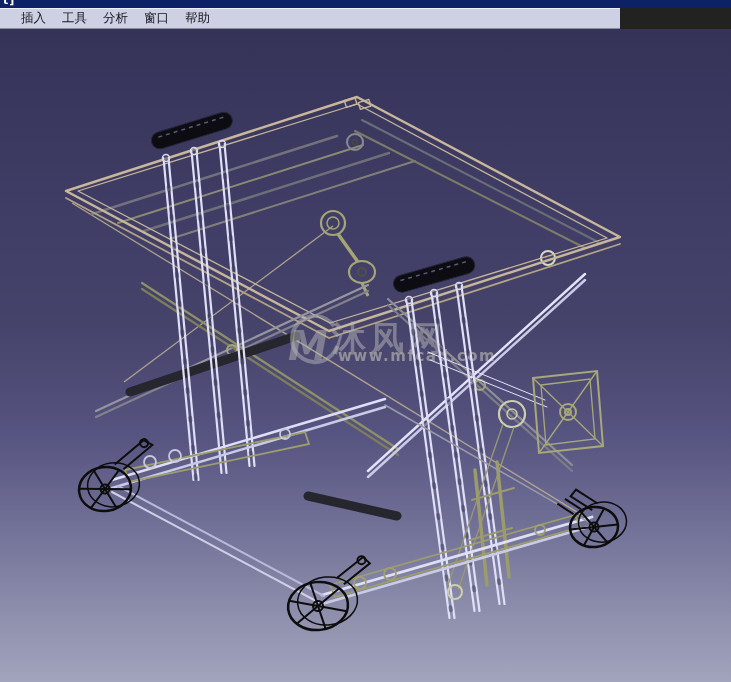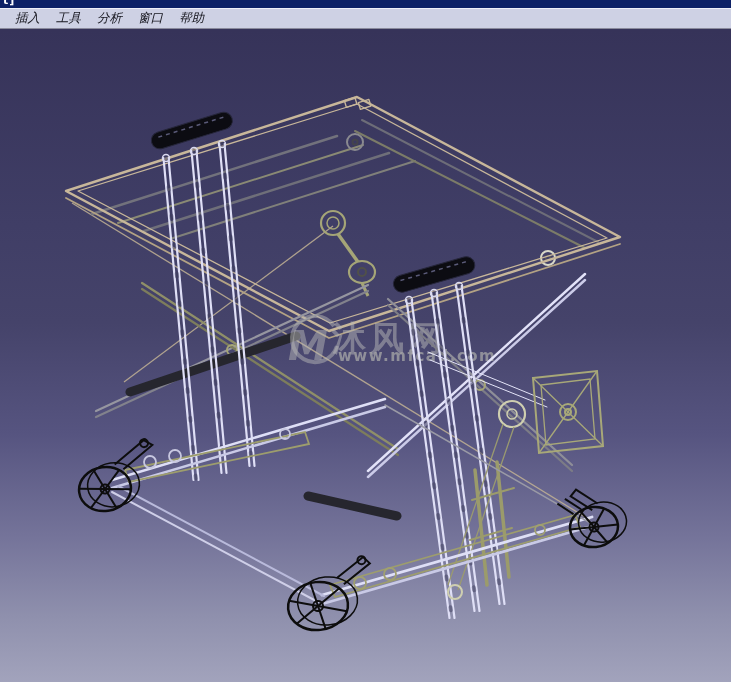--- a/index.html
+++ b/index.html
@@ -12,24 +12,24 @@
   .titlebar{
     position:absolute;top:0;left:0;width:731px;height:8px;
     background:#0d2166;overflow:hidden;
   }
   .titlebar .frag{
     display:block;color:#ffffff;font-size:11px;font-weight:bold;
     line-height:11px;padding-left:3px;transform:translateY(-5px);
     letter-spacing:1px;
   }
   .menubar{
-    position:absolute;top:8px;left:0;width:731px;height:21px;
+    position:absolute;top:8px;left:0;width:620px;height:21px;
     background:#ced1e4;border-top:1px solid #eef0f8;
     border-bottom:1px solid #8a8a9c;box-sizing:border-box;
-    display:flex;align-items:center;padding-left:7px;font-style:italic;
+    display:flex;align-items:center;padding-left:13px;
   }
   .menu-item{
     font-size:12.5px;color:#14141c;padding:2px 8px;cursor:default;
     white-space:nowrap;
   }
   
   .viewport{
     position:absolute;top:29px;left:0;width:731px;height:653px;
     background:linear-gradient(to bottom,
       #363359 0%, #403e66 30%, #45436a 45%, #565480 62%,

